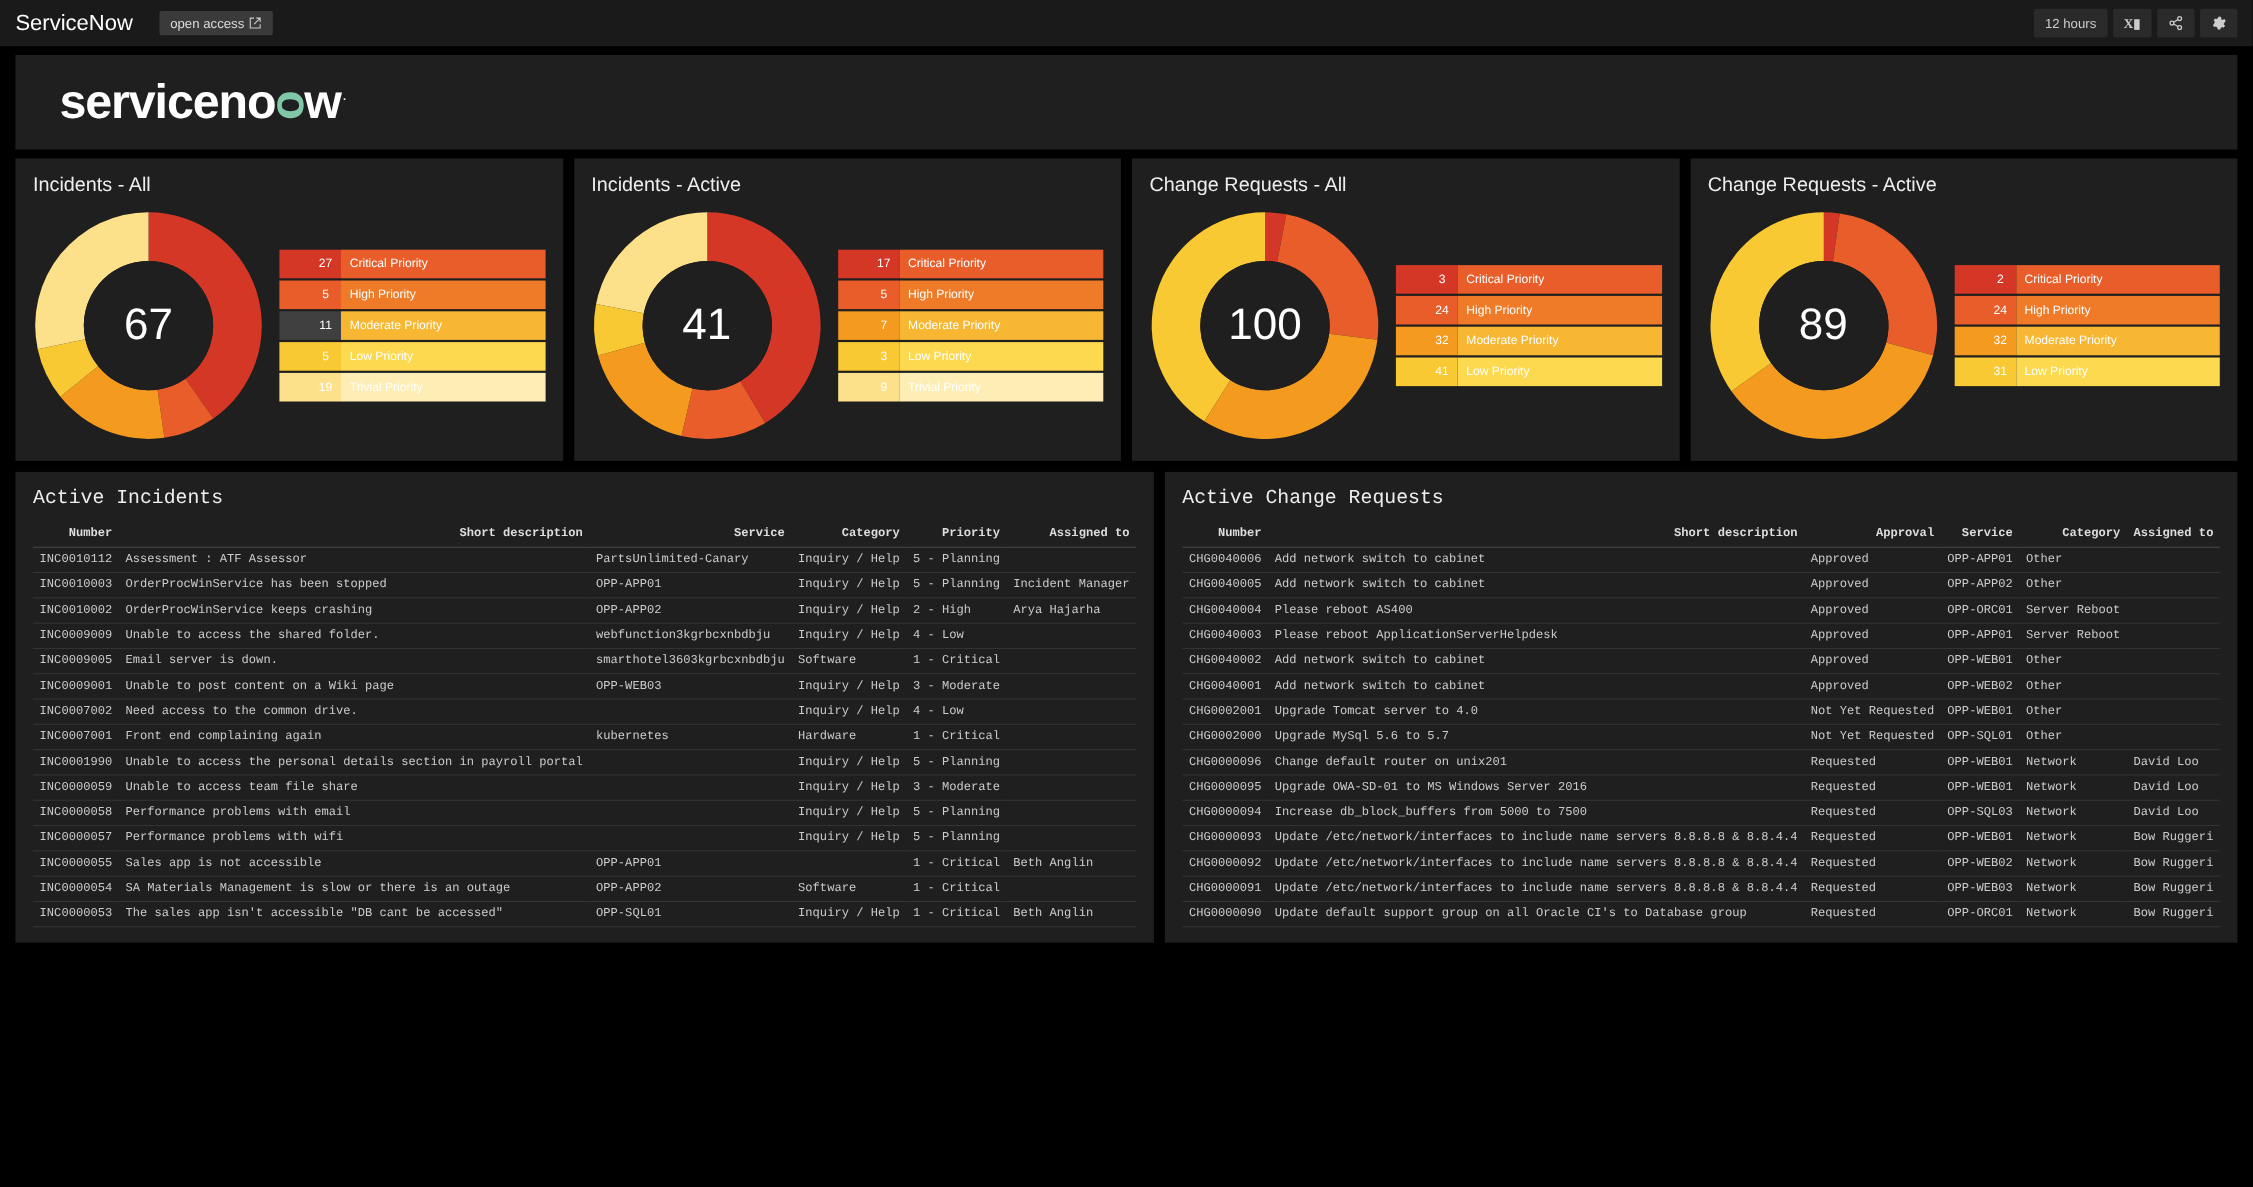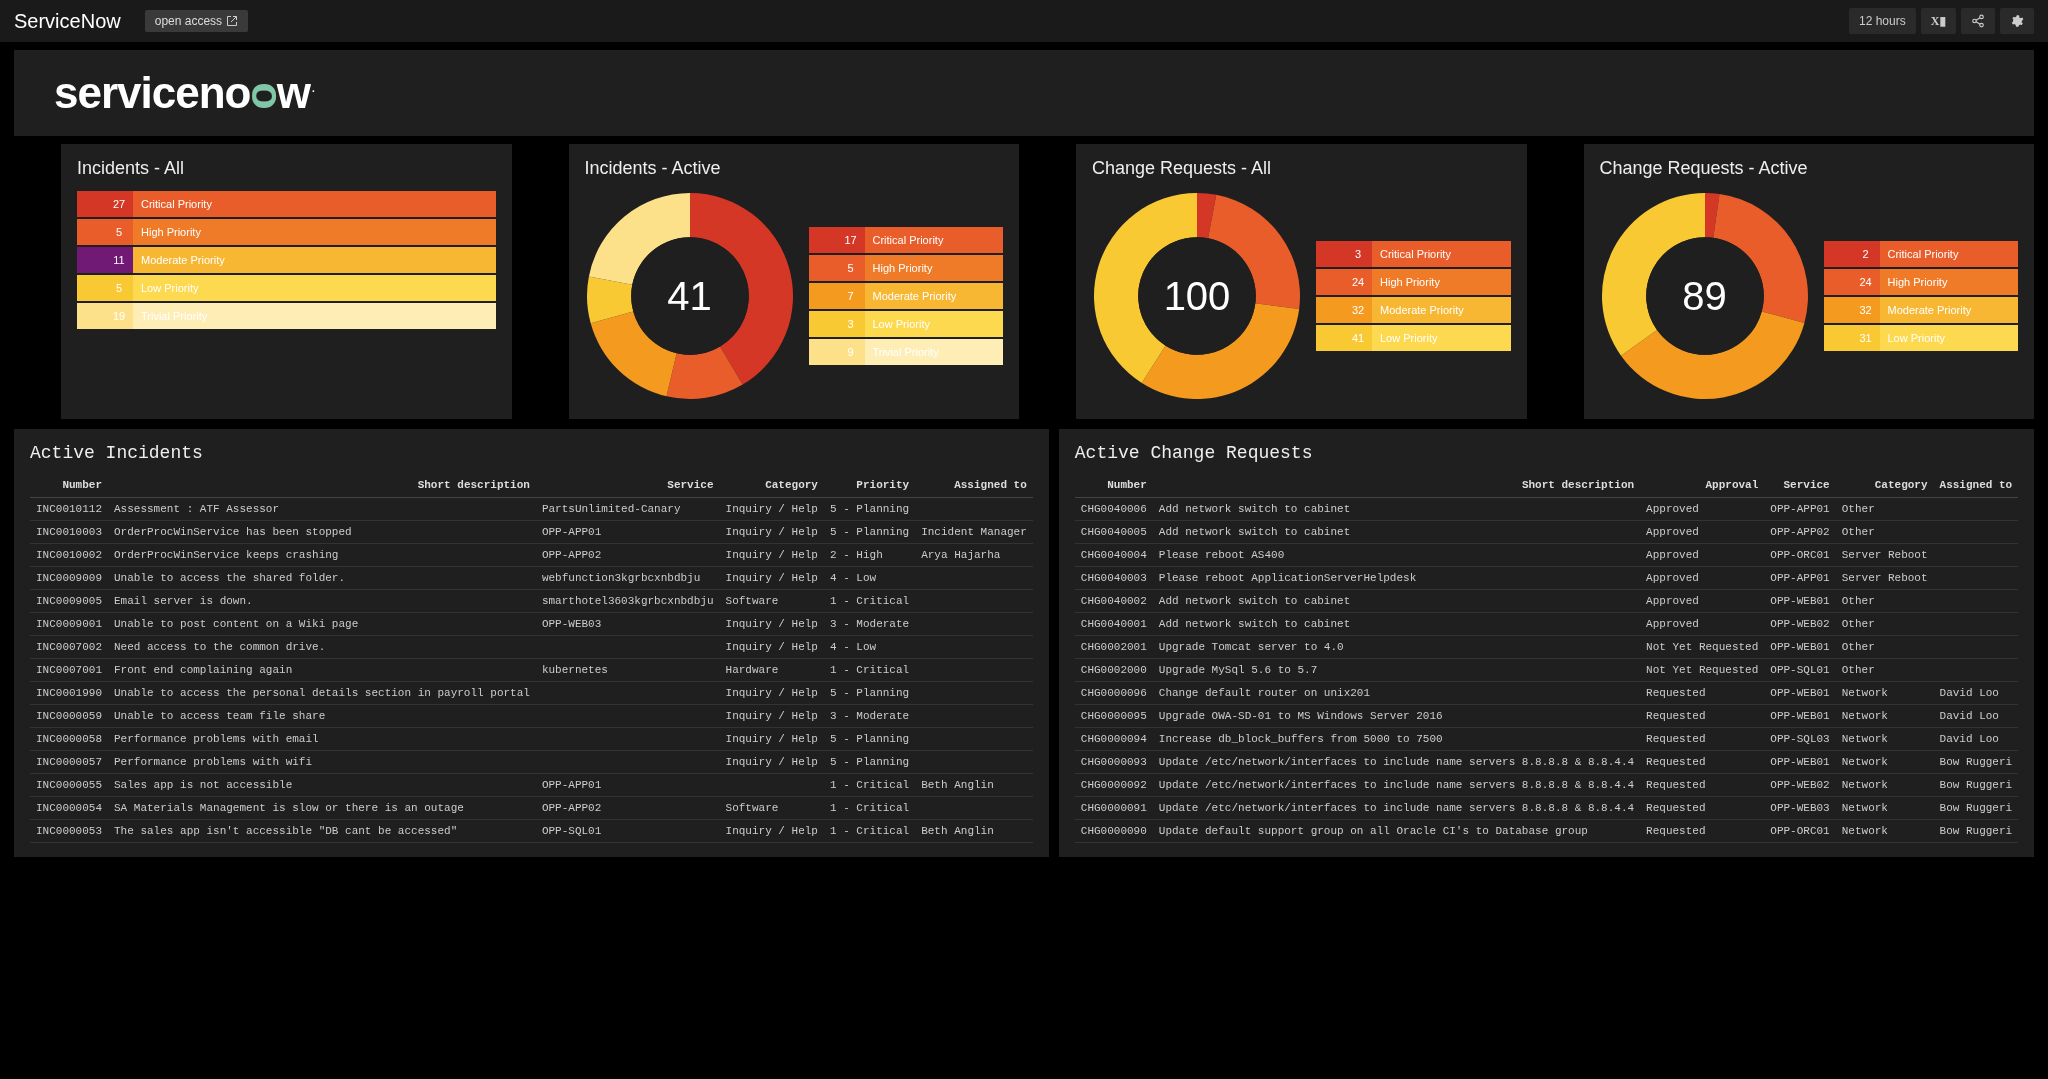--- a/index.html
+++ b/index.html
@@ -70,21 +70,20 @@
   .logo-text .tm { font-size: 10px; vertical-align: super; margin-left:2px;}
   .charts-row {
     display: flex;
     gap: 10px;
     padding: 0 14px;
   }
   .chart-card {
     flex: 1;
     background: #1f1f1f;
     padding: 14px 16px 18px 16px;
-    margin-left: 47px;
   }
   .chart-title {
     font-size: 18px;
     font-weight: 400;
     color: #eee;
     margin-bottom: 12px;
   }
   .chart-body {
     display: flex;
     align-items: center;
@@ -214,31 +213,42 @@
 <div class="logo-banner">
   <span class="logo-text">
     servicen<span class="o1">o</span><span class="o2">ᴑ</span>w<span class="tm">.</span>
   </span>
 </div>
 
 <div class="charts-row" id="charts-row">
     <div class="chart-card">
       <div class="chart-title">Incidents - All</div>
       <div class="chart-body">
+        <div class="donut-wrap">
+          <svg width="210" height="210" viewBox="0 0 210 210">
+            <path d="M105 2 A103 103 0 0 1 163.96842877902344 189.44953763836273 L138.66353021559786 153.21002731199735 A58.800000000000004 58.800000000000004 0 0 0 105 46.199999999999996 Z" fill="#d53727"></path>
+            <path d="M163.96842877902344 189.44953763836273 A103 103 0 0 1 119.44110184503425 206.98261899706904 L113.2440464901749 163.21920385463747 A58.800000000000004 58.800000000000004 0 0 0 138.66353021559786 153.21002731199735 Z" fill="#e85d2a"></path>
+            <path d="M119.44110184503425 206.98261899706904 A103 103 0 0 1 24.903334190223575 169.7574252588612 L59.274913110535394 141.96831655554405 A58.800000000000004 58.800000000000004 0 0 0 113.2440464901749 163.21920385463747 Z" fill="#f39a1f"></path>
+            <path d="M24.903334190223575 169.7574252588612 A103 103 0 0 1 4.284391268726665 126.57234706491296 L47.504099093214826 117.31508745064934 A58.800000000000004 58.800000000000004 0 0 0 59.274913110535394 141.96831655554405 Z" fill="#f9c933"></path>
+            <path d="M4.284391268726665 126.57234706491296 A103 103 0 0 1 104.99999999999999 2 L104.99999999999999 46.199999999999996 A58.800000000000004 58.800000000000004 0 0 0 47.504099093214826 117.31508745064934 Z" fill="#fde18a"></path>
+            <circle cx="105" cy="105" r="58.800000000000004" fill="#1f1f1f"></circle>
+          </svg>
+          <div class="donut-center">67</div>
+        </div>
         <div class="legend">
           <div class="legend-row">
             <div class="legend-val" style="background: rgb(213, 55, 39);">27</div>
             <div class="legend-lbl" style="background: rgb(232, 93, 42);">Critical Priority</div>
           </div>
           <div class="legend-row">
             <div class="legend-val" style="background: rgb(232, 93, 42);">5</div>
             <div class="legend-lbl" style="background: rgb(239, 123, 40);">High Priority</div>
           </div>
           <div class="legend-row">
-            <div class="legend-val" style="background: #701a75;">11</div>
+            <div class="legend-val" style="background: #404040;">11</div>
             <div class="legend-lbl" style="background: rgb(247, 183, 51);">Moderate Priority</div>
           </div>
           <div class="legend-row">
             <div class="legend-val" style="background: rgb(249, 201, 51);">5</div>
             <div class="legend-lbl" style="background: rgb(252, 217, 78);">Low Priority</div>
           </div>
           <div class="legend-row">
             <div class="legend-val" style="background: rgb(253, 225, 138);">19</div>
             <div class="legend-lbl" style="background: rgb(254, 238, 181);">Trivial Priority</div>
           </div>

